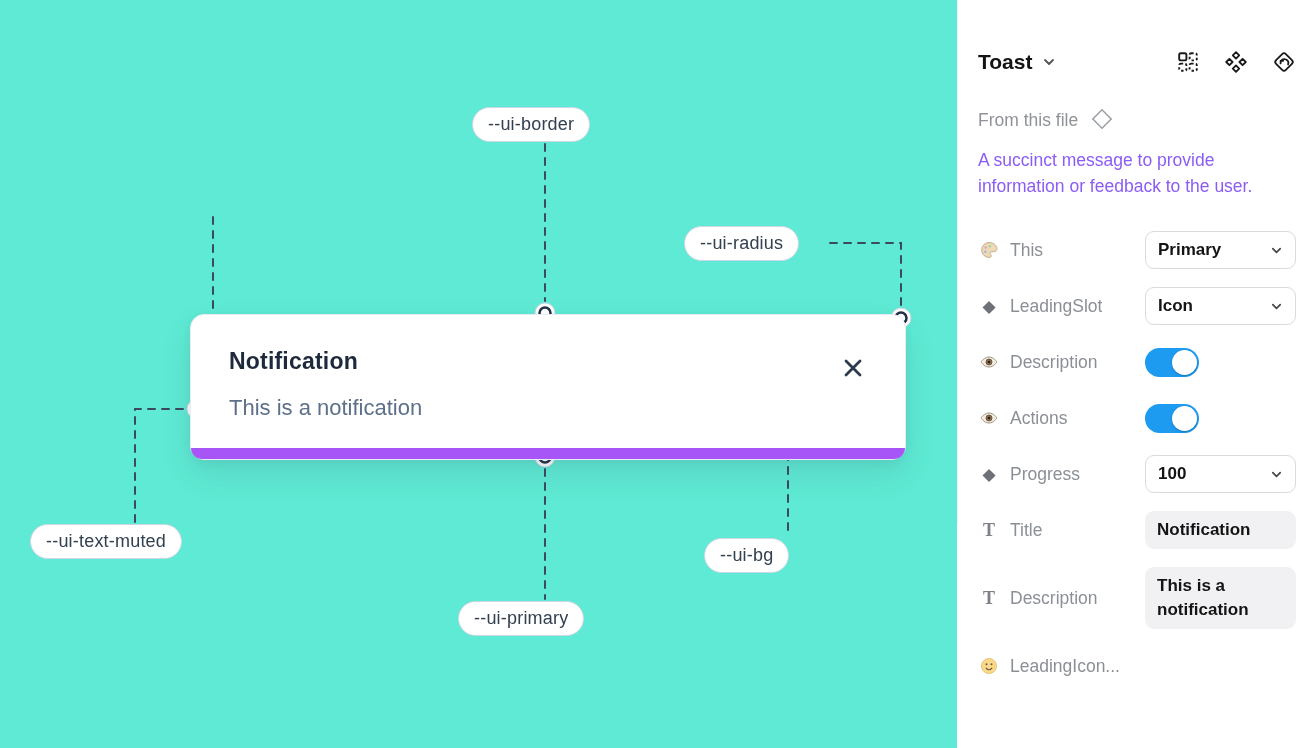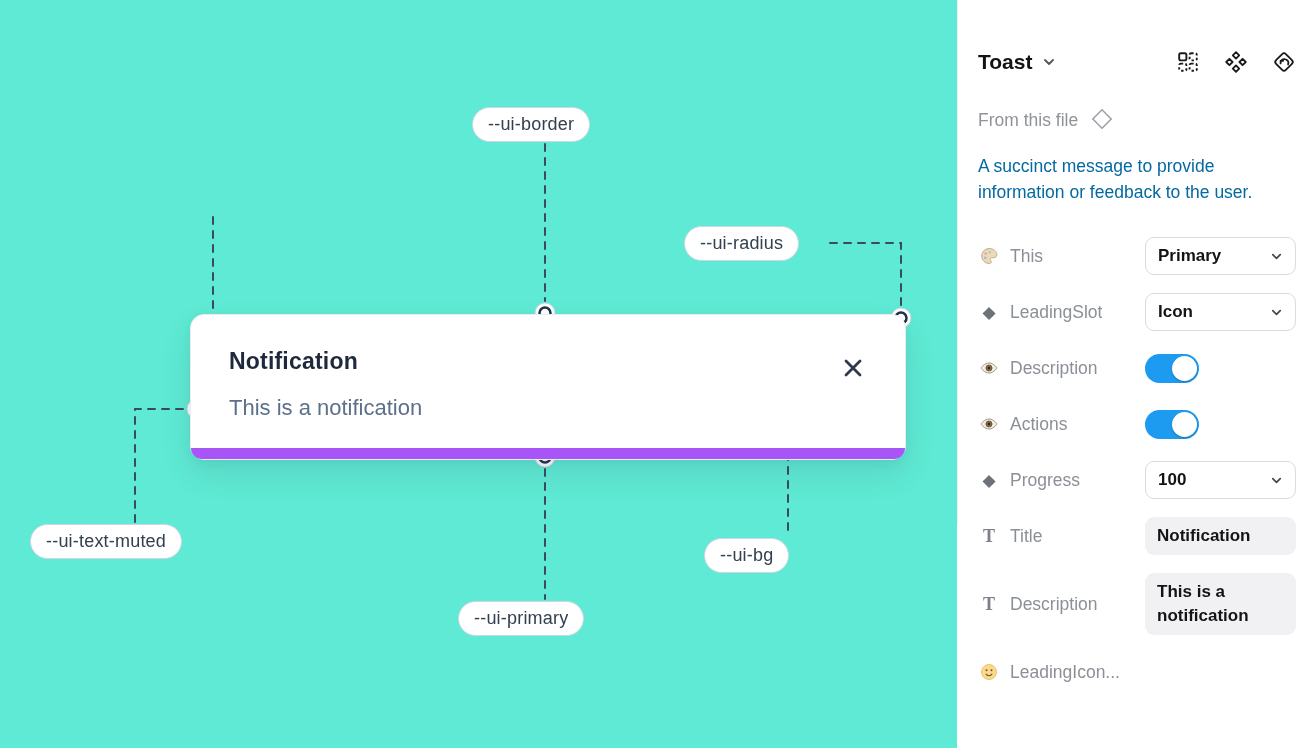--- a/index.html
+++ b/index.html
@@ -37,21 +37,21 @@
     padding:50px 16px 0 20px; }
   .panel-header { display:flex; align-items:center; }
   .panel-title { font-size:21px; font-weight:700; color:#141414; }
   .title-chevron { margin-left:10px; }
   .header-icons { margin-left:auto; display:flex; gap:24px; align-items:center; }
   .hicon { width:24px; height:24px; cursor:pointer; }
 
   .source-row { display:flex; align-items:flex-end; margin-top:33px; gap:12px; }
   .source-label { font-size:17.5px; color:#8f9399; }
 
-  .panel-desc { margin-top:22px; font-size:17.5px; line-height:26px; color:#0369a1; max-width:324px; }
+  .panel-desc { margin-top:16px; font-size:17.5px; line-height:26px; color:#8b5cf6; max-width:324px; }
 
   .rows { margin-top:32px; }
   .prop-row { display:flex; align-items:center; min-height:38px; margin-bottom:18px; }
   .prop-icon { width:22px; height:22px; display:inline-flex; align-items:center;
     justify-content:center; flex:none; }
   .diamond-glyph::before { content:"◆"; color:#6d7278; font-size:17px; }
   .t-glyph::before { content:"T"; font-family:"Liberation Serif", serif; font-weight:700;
     color:#7c8087; font-size:18px; }
   .prop-label { margin-left:10px; font-size:17.5px; color:#8b8f96; white-space:nowrap;
     overflow:hidden; text-overflow:ellipsis; }

